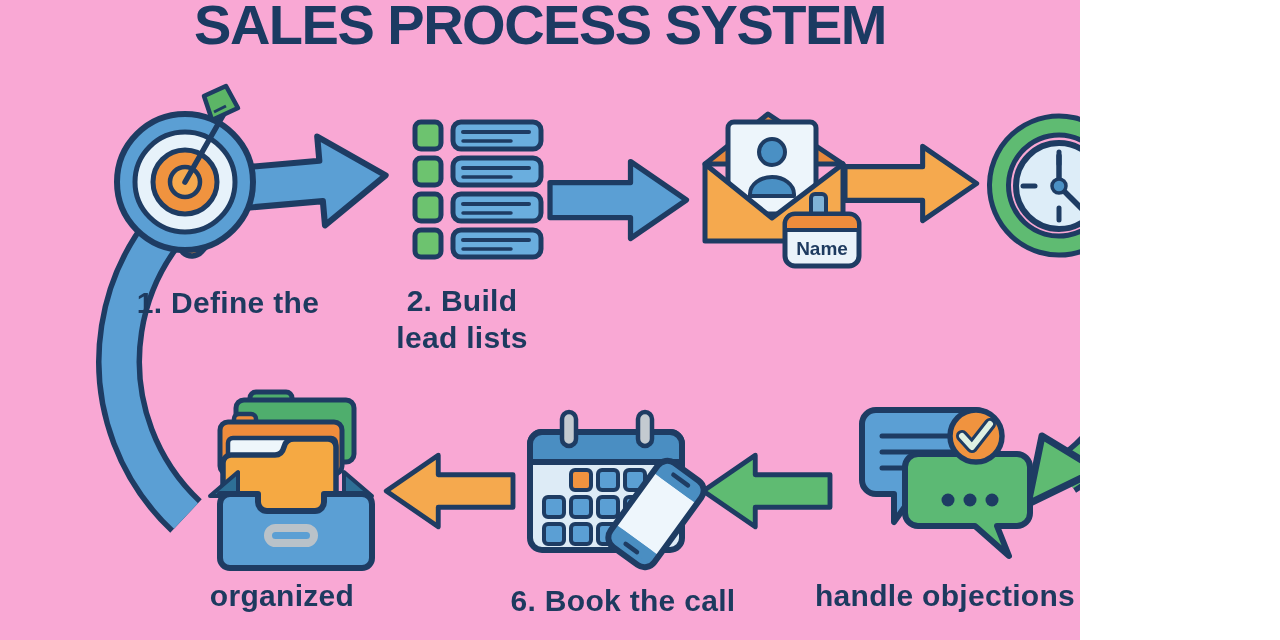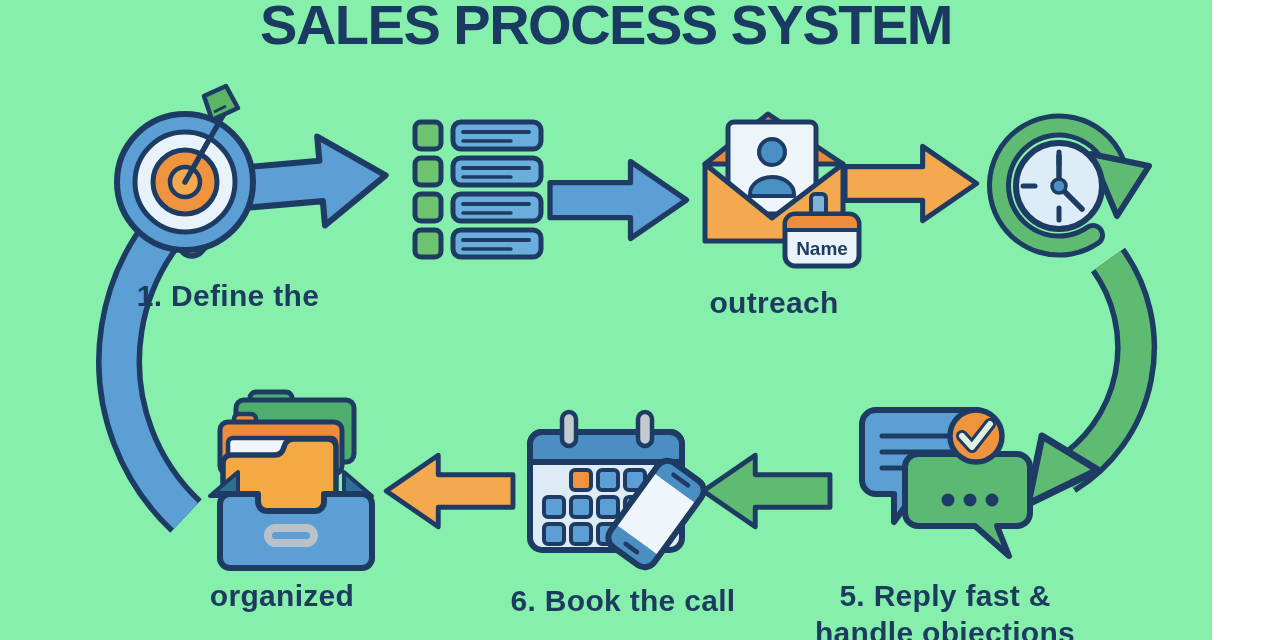--- a/index.html
+++ b/index.html
@@ -1,18 +1,18 @@
 <!DOCTYPE html>
 <html><head>
 <meta charset="utf-8">
 <style>
   html,body{margin:0;padding:0;}
   #canvas{
-    position:relative;width:1212px;height:640px;overflow:hidden;
-    background:#86efac;font-family:"Liberation Sans",sans-serif;text-decoration:underline;
+    position:relative;width:1080px;height:640px;overflow:hidden;
+    background:#f9a8d4;font-family:"Liberation Sans",sans-serif;text-decoration:underline;
   }
   .title{
     position:absolute;left:50%;top:-8px;transform:translateX(-50%);
     font-size:56px;font-weight:bold;letter-spacing:-1.5px;color:#1b3a62;
     white-space:nowrap;
   }
   .layer-arc{position:absolute;z-index:1;}
   .layer-arrow{position:absolute;z-index:2;}
   .layer-icon{position:absolute;z-index:3;text-align:center;}
   .step-label{
@@ -209,28 +209,30 @@
       <rect x="24" y="32" width="122" height="52" rx="8" fill="#ef8c3c" stroke="#1e3c63" stroke-width="5"></rect>
       <rect x="32" y="48" width="108" height="42" rx="5" fill="#eef6fb" stroke="#1e3c63" stroke-width="4.5"></rect>
       <path d="M27,131 v-58 a8,8 0 0 1 8,-8 h44 q7,0 9,-8 q2,-8 10,-8 h34 a8,8 0 0 1 8,8 v74 z" fill="#f5a943" stroke="#1e3c63" stroke-width="5.5" stroke-linejoin="round"></path>
       <polygon points="14,106 42,82 42,106" fill="#2e6f96" stroke="#1e3c63" stroke-width="4" stroke-linejoin="round"></polygon>
       <polygon points="176,106 148,82 148,106" fill="#2e6f96" stroke="#1e3c63" stroke-width="4" stroke-linejoin="round"></polygon>
       <path d="M24,104 h38 v8 a9,9 0 0 0 9,9 h48 a9,9 0 0 0 9,-9 v-8 h38 a10,10 0 0 1 10,10 v54 a10,10 0 0 1 -10,10 h-132 a10,10 0 0 1 -10,-10 v-54 a10,10 0 0 1 10,-10 z" fill="#5b9fd4" stroke="#1e3c63" stroke-width="6" stroke-linejoin="round"></path>
       <rect x="72" y="138" width="46" height="15" rx="7.5" fill="none" stroke="#b9c2c9" stroke-width="8"></rect>
     </svg>
   </div>
 
-  <div class="step-label" style="left:228px;top:278px;">
+  <div class="step-label" style="left:228px;top:285px;">
     <span>1. Define the</span>
   </div>
+  <div class="step-label" style="left:462px;top:283px;">
+    <span>2. Build</span>
+      <span>lead lists</span>
+  </div>
   <div class="step-label" style="left:774px;top:285px;">
-      <span>outreach</span>
   </div>
   <div class="step-label" style="left:945px;top:578px;">
-    <span>5. Reply fast &amp;</span>
       <span>handle objections</span>
   </div>
   <div class="step-label" style="left:623px;top:583px;">
     <span>6. Book the call</span>
   </div>
   <div class="step-label" style="left:282px;top:578px;">
       <span>organized</span>
   </div>
 
 </div>

